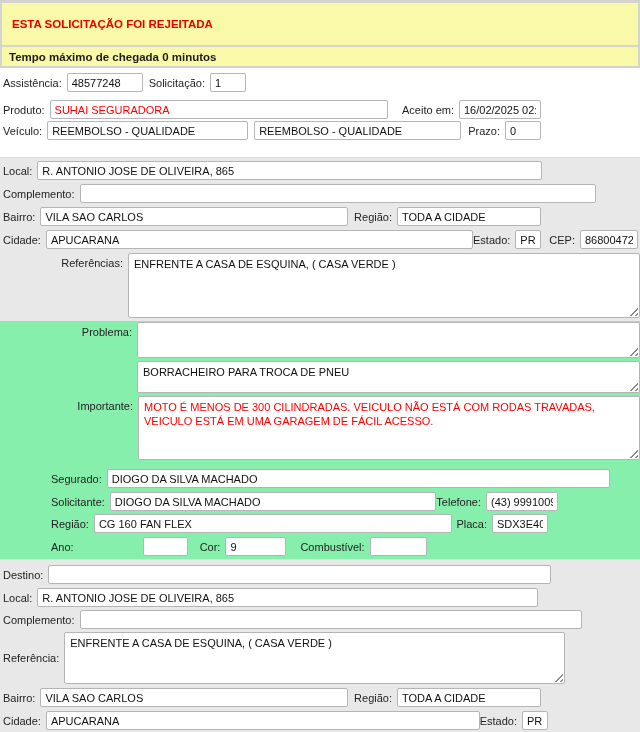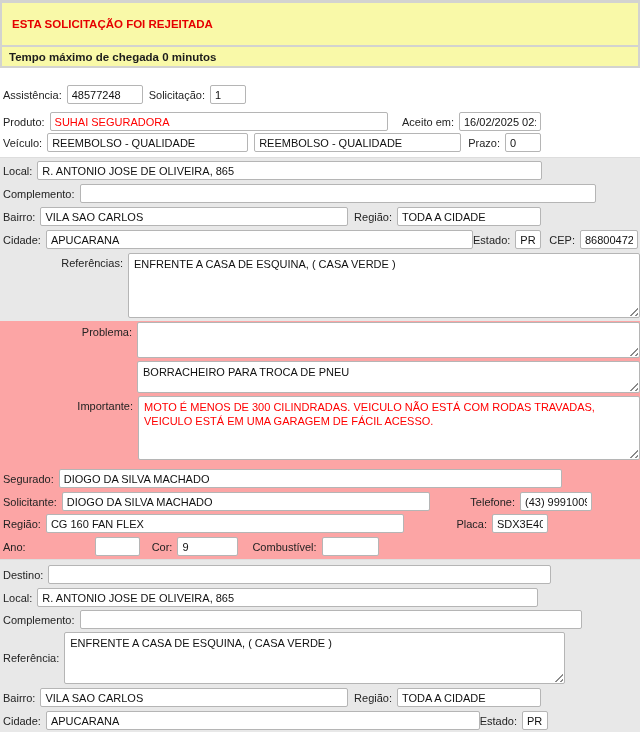--- a/index.html
+++ b/index.html
@@ -10,23 +10,23 @@
   }
   
   #banner-box { width:640px; border:2px solid #d3d3d0; border-top-width:3px; background:#f9f9a8; }
   .banner1 { height:44px; display:flex; align-items:center; padding-left:10px;
              border-bottom:2px solid #d3d3d0; }
   .banner1 span { color:#e60000; font-weight:bold; font-size:11.5px; }
   .banner2 { height:19px; display:flex; align-items:center; padding-left:7px; }
   .banner2 span { color:#1c1c1c; font-weight:bold; font-size:11.5px; }
   
   .section { width:640px; }
-  #sec1 { padding-top:17px; height:89px; background:#ffffff; }
+  #sec1 { padding-top:5px; height:89px; background:#ffffff; }
   #secB { padding-top:3px; height:164px; background:#e8e8e8; border-top:1px solid #dddddd; }
-  #secC { padding-top:1px; height:238px; background:#fca5a5; }
+  #secC { padding-top:1px; height:238px; background:#86efac;padding-left:48px; }
   #secD { padding-top:5px; height:199px; background:#e8e8e8; border-top:1px solid #dddddd; }
   
   .row { display:flex; align-items:center; padding-left:3px; padding-right:0; }
   .row.top { align-items:flex-start;justify-content:flex-end; }
   .lbl { white-space:nowrap; margin-right:5px; color:#232323; }
   .row.top .lbl { margin-top:4px; }
   .fld {
     height:19px; border:1px solid #b5b5b5; border-radius:2px; background:#fff;
     font-family:"Liberation Sans", sans-serif; font-size:11px; color:#111;
     padding:1px 4px; outline:none; min-width:0;
@@ -50,21 +50,21 @@
   .w58{width:58px}.w61{width:61px}.w72{width:72px}.w76{width:76px}.w82{width:82px}
   .w144{width:144px}.w201{width:201px}.w207{width:207px}.w308{width:308px}
   .w338{width:338px}.w358{width:358px}.w368{width:368px}.w434{width:434px}
   .w501{width:501px}.w502{width:502px}.w503{width:503px}.w505{width:505px}
   .w512{width:512px}.w516{width:516px}
   .h32{height:32px}.h36{height:36px}.h52{height:52px}.h64{height:64px}.h65{height:65px}
   
   .mb2{margin-bottom:2px}.mb3{margin-bottom:3px}.mb4{margin-bottom:4px}
   .mb8{margin-bottom:8px}.mb9{margin-bottom:9px}
   .push{margin-left:auto}
-  .mr99{margin-right:99px}.mr92{margin-right:92px}.mr82{margin-right:48px}.mr2{margin-right:2px}
+  .mr99{margin-right:99px}.mr92{margin-right:92px}.mr82{margin-right:82px}.mr2{margin-right:2px}
   .ml6{margin-left:6px}.ml8{margin-left:8px}.ml12{margin-left:12px}.ml14{margin-left:14px}.ml64{margin-left:64px}
   .grp{display:flex; align-items:center;}
 </style>
 </head>
 <body>
 
 <div id="banner-box">
   <div class="banner1">
     <span>ESTA SOLICITAÇÃO FOI REJEITADA</span>
   </div>

